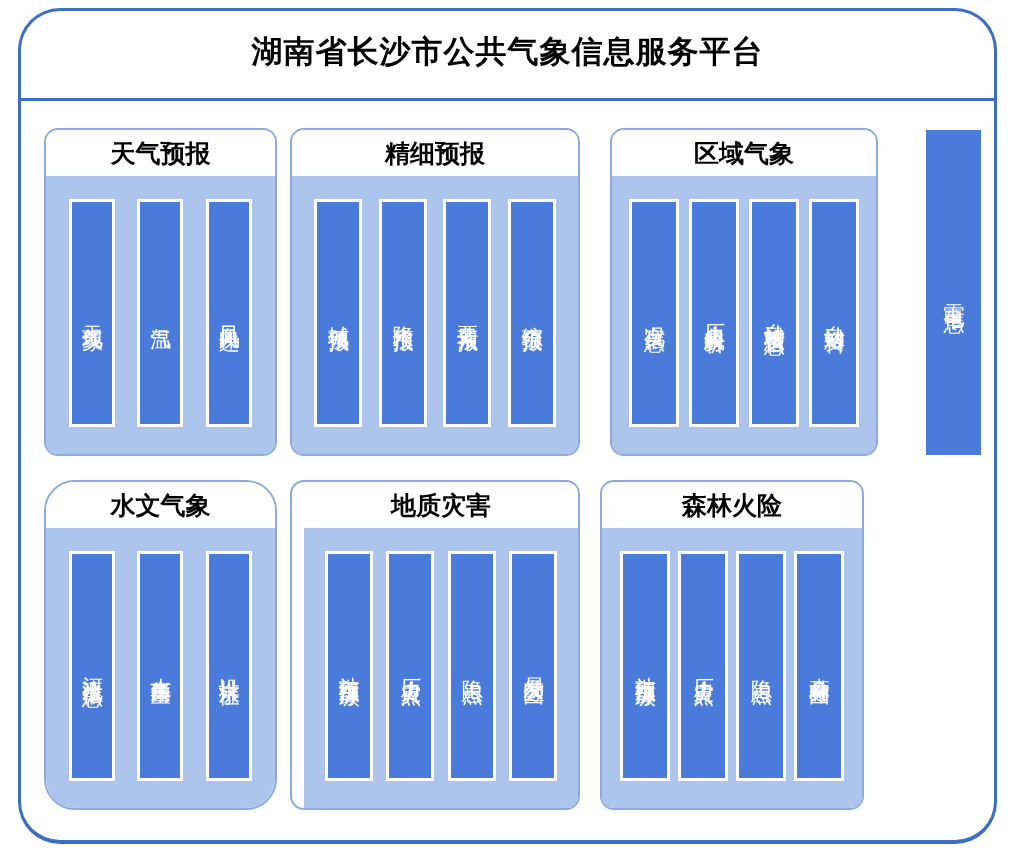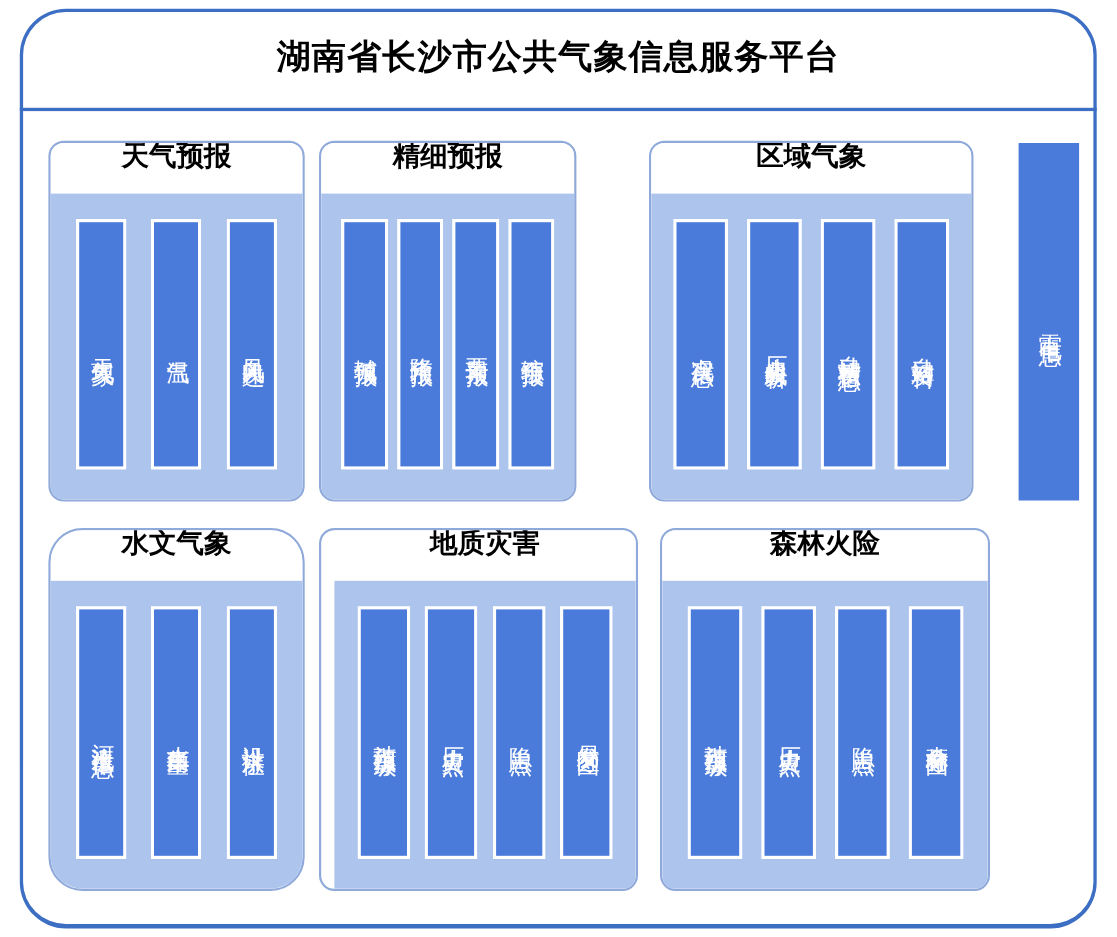--- a/index.html
+++ b/index.html
@@ -67,20 +67,21 @@
     background: #ffffff;
     overflow: hidden;
     display: flex;
     flex-direction: column;
   }
   .panel-header {
     flex: 0 0 auto;
     height: 46px;
     background: #ffffff;
     display: flex;
+    align-items: center;
     justify-content: center;
   }
   .panel-title {
     font-size: 25px;
     font-weight: bold;
     color: #000000;
     line-height: 1;
     white-space: nowrap;
   }
   .panel-body {
@@ -114,41 +115,41 @@
     white-space: nowrap;
     text-align: center;
   }
 
   
   #panel-weather-forecast { left: 44px;  top: 128px; width: 233px; height: 328px; }
   #panel-weather-forecast .item-bar { width: 46px; }
   #panel-weather-forecast .panel-body { padding-left: 12px; padding-right: 12px; justify-content: space-around; }
 
   
-  #panel-fine-forecast { left: 290px; top: 128px; width: 234px; height: 328px; }
+  #panel-fine-forecast { left: 290px; top: 128px; width: 290px; height: 328px; }
   #panel-fine-forecast .item-bar { width: 48px; }
   #panel-fine-forecast .panel-body { padding-left: 14px; padding-right: 14px; justify-content: space-around; }
 
   
-  #panel-regional-weather { left: 590px; top: 128px; width: 295px; height: 328px; }
+  #panel-regional-weather { left: 610px; top: 128px; width: 268px; height: 328px; }
   #panel-regional-weather .item-bar { width: 50px; }
   #panel-regional-weather .panel-body { padding-left: 12px; padding-right: 12px; justify-content: space-around; }
 
   
   #panel-hydro-weather { left: 44px;  top: 480px; width: 233px; height: 330px; border-radius: 31px; }
   #panel-hydro-weather .item-bar { width: 46px; }
   #panel-hydro-weather .panel-body { padding-left: 12px; padding-right: 12px; justify-content: space-around; }
 
   
   #panel-geo-hazard { left: 290px; top: 480px; width: 290px; height: 330px; padding-left: 12px; }
   #panel-geo-hazard .item-bar { width: 48px; }
   #panel-geo-hazard .panel-body { padding-left: 14px; padding-right: 14px; justify-content: space-around; }
 
   
-  #panel-forest-fire { left: 600px; top: 480px; width: 300px; height: 330px; }
+  #panel-forest-fire { left: 600px; top: 480px; width: 264px; height: 330px; }
   #panel-forest-fire .item-bar { width: 50px; }
   #panel-forest-fire .panel-body { padding-left: 14px; padding-right: 14px; justify-content: space-around; }
 
   
   #lightning-bar {
     position: absolute;
     left: 926px;
     top: 130px;
     width: 55px;
     height: 325px;

